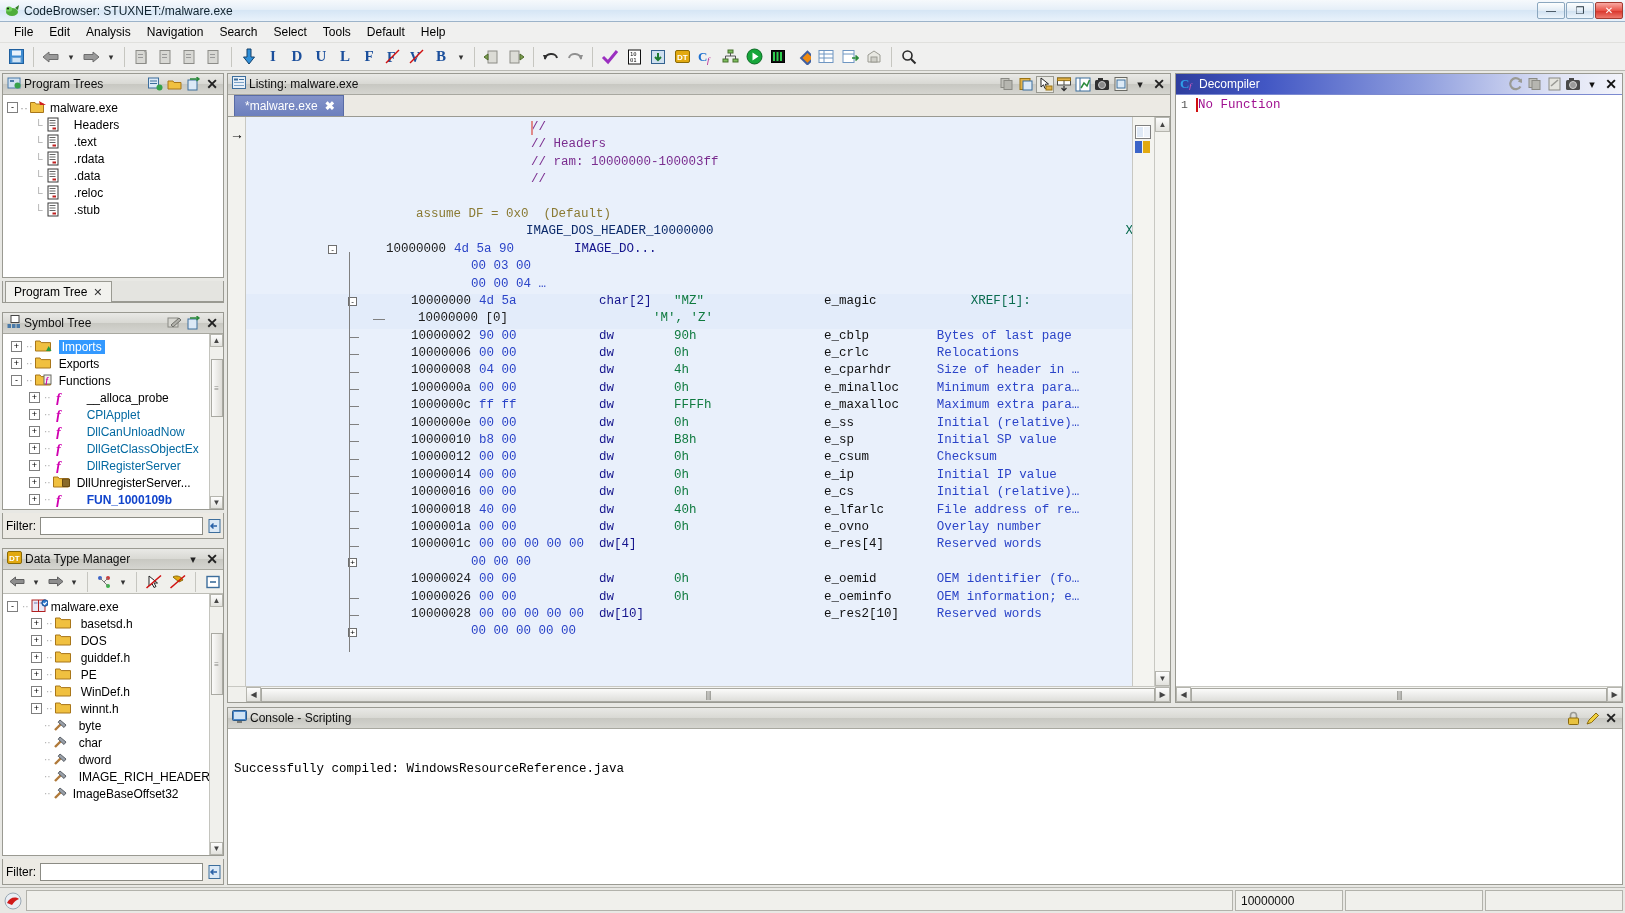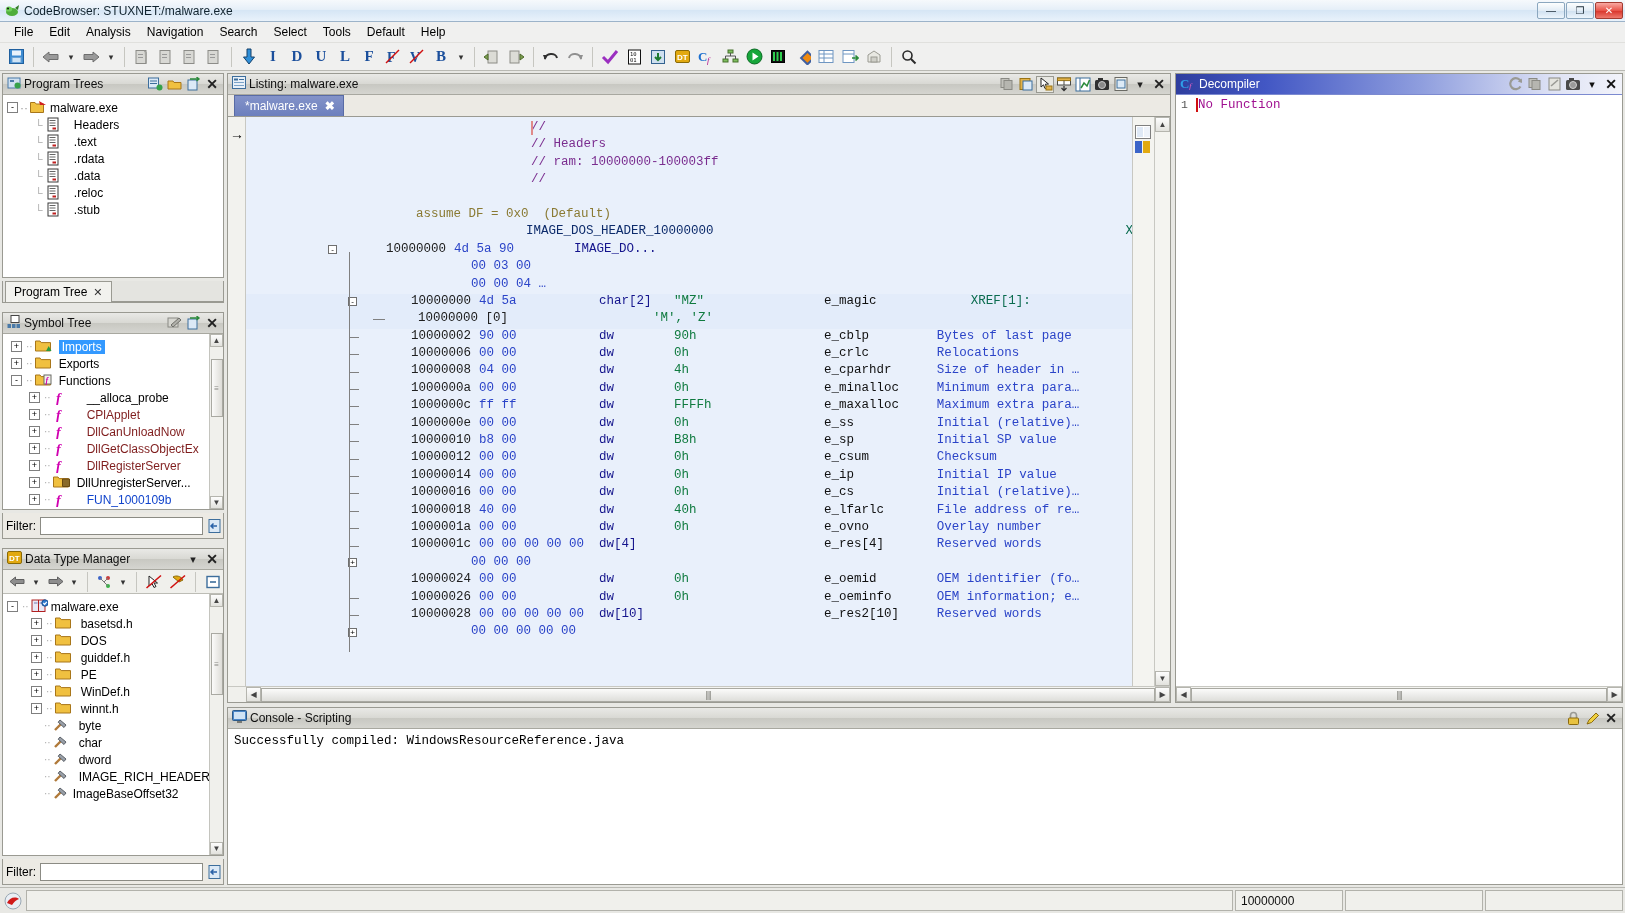--- a/index.html
+++ b/index.html
@@ -114,21 +114,21 @@
     width:11px;height:11px;border:1px solid #7f7f7f;background:#fff;
     display:inline-flex;align-items:center;justify-content:center;
     font-size:9px;line-height:1;color:#000;margin-right:2px;flex:0 0 11px;
     font-family:"Liberation Sans",sans-serif;
   }
   .tdash { width:11px; flex:0 0 11px; display:inline-block; }
   .tind { display:inline-block; }
   .ticon { width:16px; height:15px; margin-right:4px; flex:0 0 16px; position:relative; }
   .tlabel { font-size:12px; }
   .tlabel.sel { background:#3399ff; color:#fff; padding:0 3px; }
-  .tlabel.pink { color:#7f1d1d; }
+  .tlabel.pink { color:#0369a1; }
   .tlabel.blue { color:#1144cc; }
 
   
   .filterrow {
     flex: 0 0 26px; height:26px;
     border: 1px solid #9a9a92; border-top:none;
     background: #eceae4;
     display:flex;align-items:center;padding:0 3px;gap:4px;
   }
   .filterrow label { font-size:12px;color:#000; }
@@ -222,21 +222,21 @@
   .hsb-track{flex:1 1 auto;height:15px;background:#f4f4f0;display:flex;align-items:center;}
 
   
   .dec-body { flex:1 1 auto; background:#fff; display:flex; min-height:0;}
   .dec-lineno { width:12px;flex:0 0 12px;text-align:right;color:#555;font-family:"Liberation Mono",monospace;font-size:11.5px;padding-top:3px;}
   .dec-code { flex:1 1 auto; font-family:"Liberation Mono",monospace; font-size:12.5px; padding:3px 0 0 10px; position:relative;}
   .dec-caret{position:absolute;left:8px;top:3px;width:2px;height:14px;background:#d01010;}
   .dec-nofunc{color:#a01090;}
 
   
-  .console-panel { flex:0 0 178px; height:178px; display:flex; flex-direction:column; border:1px solid #9a9a92; background:#fff;}
+  .console-panel { flex:0 0 178px; height:178px; display:flex; flex-direction:column; border:1px solid #9a9a92; background:#fff;gap:28px;}
   .console-body {
     flex:1 1 auto;background:#fff;font-family:"Liberation Mono",monospace;font-size:12.5px;
     padding:5px 6px; color:#000;
   }
 
   
   .statusbar {
     flex:0 0 26px;height:26px;background:#e8e8e4;border-top:1px solid #b9b9b3;
     display:flex;align-items:center;padding:2px;gap:2px;
   }
@@ -713,21 +713,21 @@
                   </svg></span>
                 <span class="tlabel" style="margin-left:4px;">DllUnregisterServer...</span>
               </div>
               <div class="tnode">
                 <span class="tind" style="width:22px;"></span>
                 <span class="texp">+</span>
                 <span style="color:#aaa;margin:0 2px;font-size:10px;">··</span>
                 <span class="ticon"><svg width="15" height="15" viewBox="0 0 15 15">
                     <text x="3" y="12.5" font-size="14" font-family="serif" font-style="italic" font-weight="bold" fill="#d000b0">f</text>
                   </svg></span>
-                <span class="tlabel blue" style="margin-left:14px;">FUN_1000109b</span>
+                <span class="tlabel blue" style="margin-left:14px;font-weight:bold;">FUN_1000109b</span>
               </div>
               <div class="tnode">
                 <span class="tind" style="width:22px;"></span>
               </div>
             </div>
           <div style="position:absolute;right:0;top:0;bottom:0;width:14px;background:#f0f0ec;border-left:1px solid #c4c4be;display:flex;flex-direction:column;align-items:center;">
             <div class="sb-arrow" style="width:13px;height:13px;">▲</div>
             <div style="width:12px;height:58px;margin-top:12px;background:linear-gradient(to right,#fbfbfa,#dddcd7);border:1px solid #a9a9a2;display:flex;align-items:center;justify-content:center;color:#8a8a84;font-size:8px;">≡</div>
             <div style="flex:1 1 auto"></div>
             <div class="sb-arrow" style="width:13px;height:13px;">▼</div>

